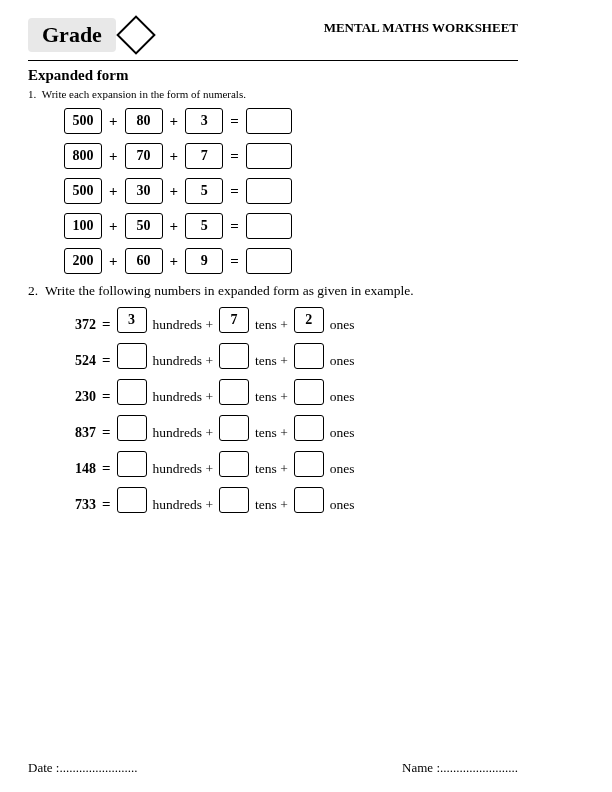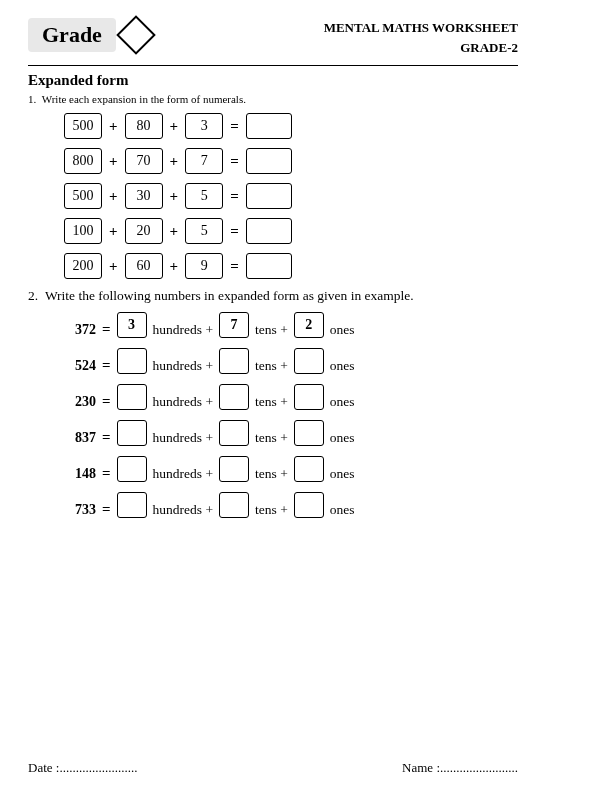--- a/index.html
+++ b/index.html
@@ -77,21 +77,21 @@
     
     .num-box {
       display: inline-flex;
       align-items: center;
       justify-content: center;
       border: 1.5px solid #000;
       border-radius: 3px;
       min-width: 38px;
       height: 26px;
       font-size: 14px;
-      font-weight: normal;
+      font-weight: bold;
       padding: 0 6px;
     }
 
     .answer-box {
       display: inline-flex;
       align-items: center;
       justify-content: center;
       border: 1.5px solid #000;
       border-radius: 3px;
       width: 46px;
@@ -193,21 +193,20 @@
 
 <div class="page">
 
   <div class="header">
     <div class="grade-box">
       <span class="grade-label">Grade</span>
       <span class="diamond"></span>
     </div>
     <div class="header-title">
       <div>MENTAL MATHS WORKSHEET</div>
-      <div>GRADE-2</div>
     </div>
   </div>
 
   <hr class="divider-line">
 
   <div class="section-title">Expanded form</div>
 
   <div class="question">
     <span>1.</span>&nbsp;&nbsp;<span>Write each expansion in the form of numerals.</span>
   </div>
@@ -240,21 +239,21 @@
       <span class="num-box">30</span>
       <span class="op">+</span>
       <span class="num-box">5</span>
       <span class="op">=</span>
       <span class="answer-box"></span>
     </div>
 
     <div class="eq-row">
       <span class="num-box">100</span>
       <span class="op">+</span>
-      <span class="num-box">20</span>
+      <span class="num-box">50</span>
       <span class="op">+</span>
       <span class="num-box">5</span>
       <span class="op">=</span>
       <span class="answer-box"></span>
     </div>
 
     <div class="eq-row">
       <span class="num-box">200</span>
       <span class="op">+</span>
       <span class="num-box">60</span>

